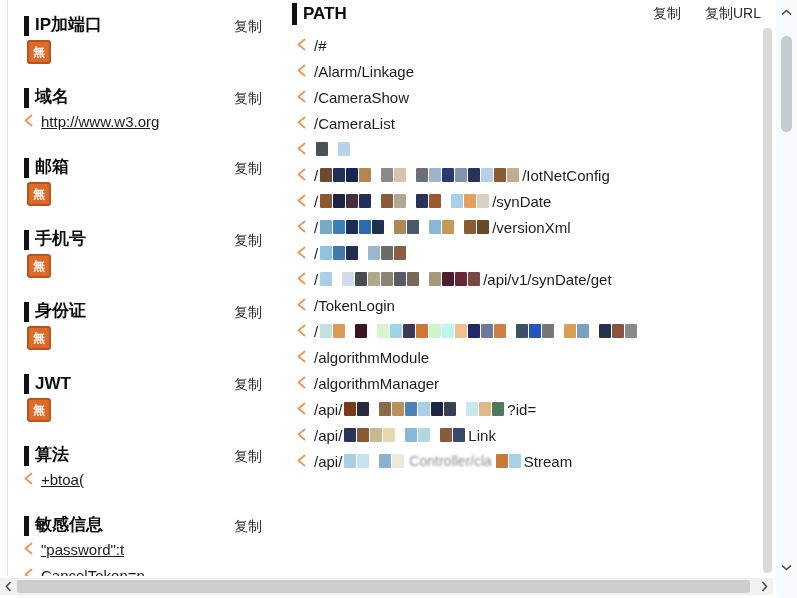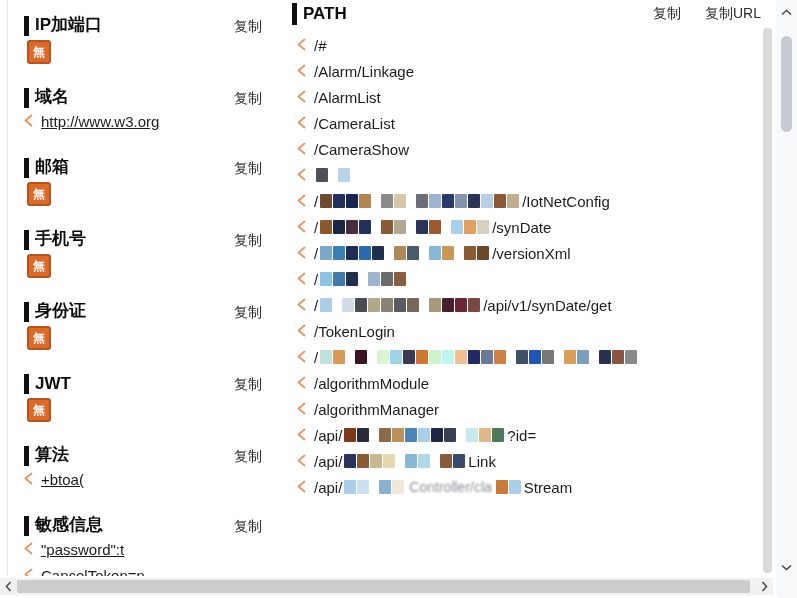--- a/index.html
+++ b/index.html
@@ -159,33 +159,27 @@
         <div class="path-row">
           <span class="chev"><svg width="9" height="13" viewBox="0 0 9 13">
               <polyline points="7.5,1.5 1.5,6.5 7.5,11.5" fill="none" stroke="#e8935a" stroke-width="1.8" stroke-linecap="round" stroke-linejoin="round"></polyline>
             </svg></span>
           <span class="seg-t">/Alarm/Linkage</span>
         </div>
         <div class="path-row">
           <span class="chev"><svg width="9" height="13" viewBox="0 0 9 13">
               <polyline points="7.5,1.5 1.5,6.5 7.5,11.5" fill="none" stroke="#e8935a" stroke-width="1.8" stroke-linecap="round" stroke-linejoin="round"></polyline>
             </svg></span>
-          <span class="seg-t">/AlarmList</span>
+          <span class="seg-t">/CameraShow</span>
         </div>
         <div class="path-row">
           <span class="chev"><svg width="9" height="13" viewBox="0 0 9 13">
               <polyline points="7.5,1.5 1.5,6.5 7.5,11.5" fill="none" stroke="#e8935a" stroke-width="1.8" stroke-linecap="round" stroke-linejoin="round"></polyline>
             </svg></span>
           <span class="seg-t">/CameraList</span>
-        </div>
-        <div class="path-row">
-          <span class="chev"><svg width="9" height="13" viewBox="0 0 9 13">
-              <polyline points="7.5,1.5 1.5,6.5 7.5,11.5" fill="none" stroke="#e8935a" stroke-width="1.8" stroke-linecap="round" stroke-linejoin="round"></polyline>
-            </svg></span>
-          <span class="seg-t">/CameraShow</span>
         </div>
         <div class="path-row">
           <span class="chev"><svg width="9" height="13" viewBox="0 0 9 13">
               <polyline points="7.5,1.5 1.5,6.5 7.5,11.5" fill="none" stroke="#e8935a" stroke-width="1.8" stroke-linecap="round" stroke-linejoin="round"></polyline>
             </svg></span>
           <span class="mz">
             <i style="background: rgb(79, 79, 87);"></i>
             <i class="gap"></i>
             <i style="background: rgb(185, 211, 232);"></i>
           </span>

